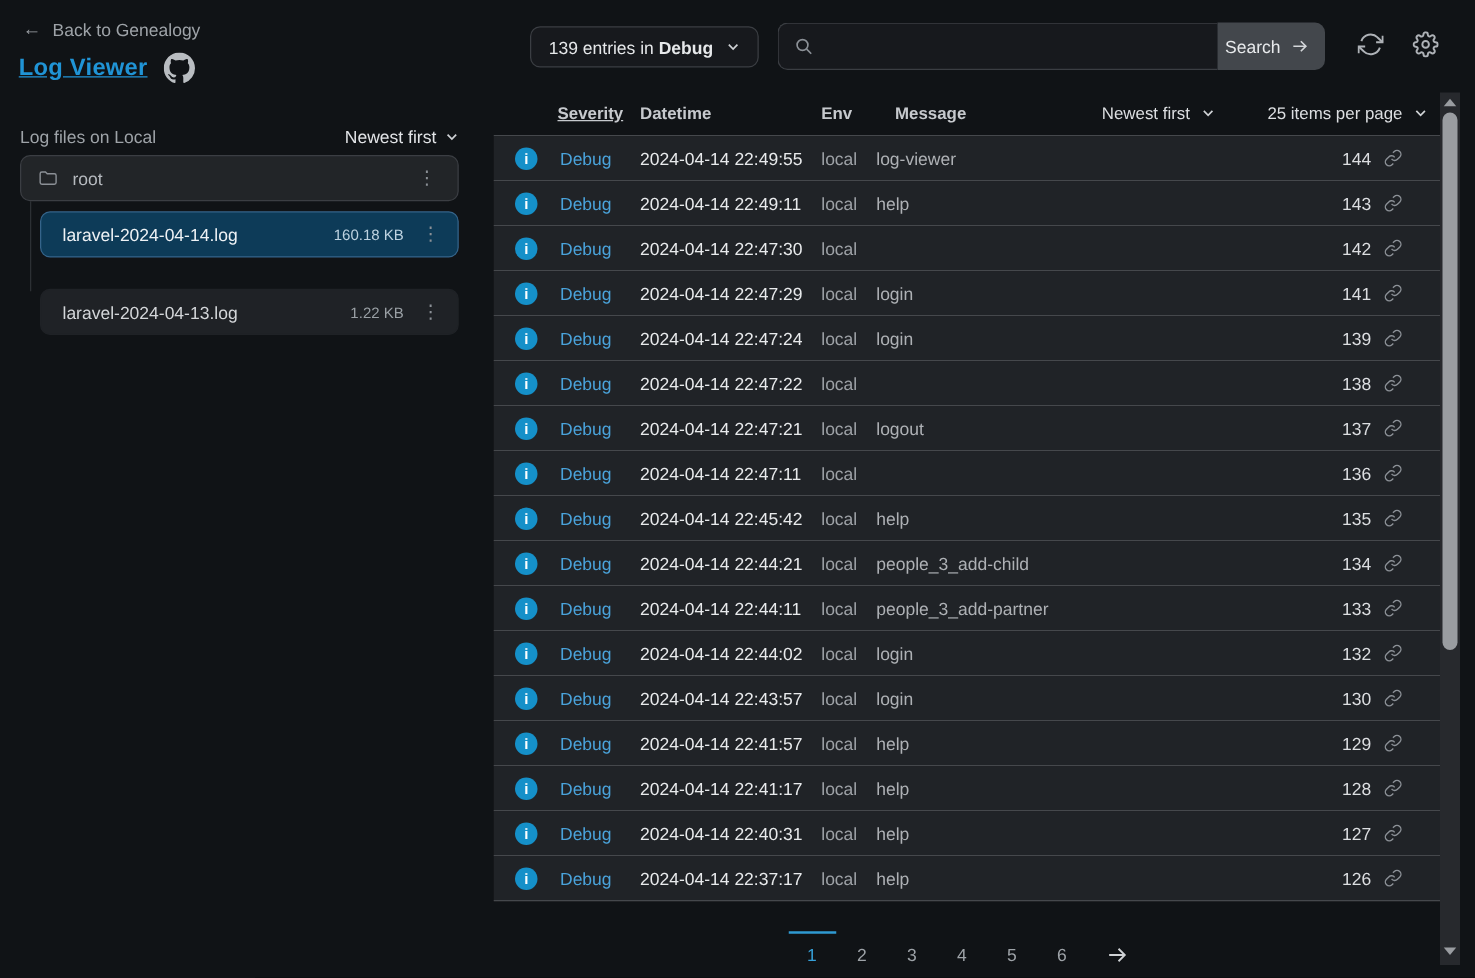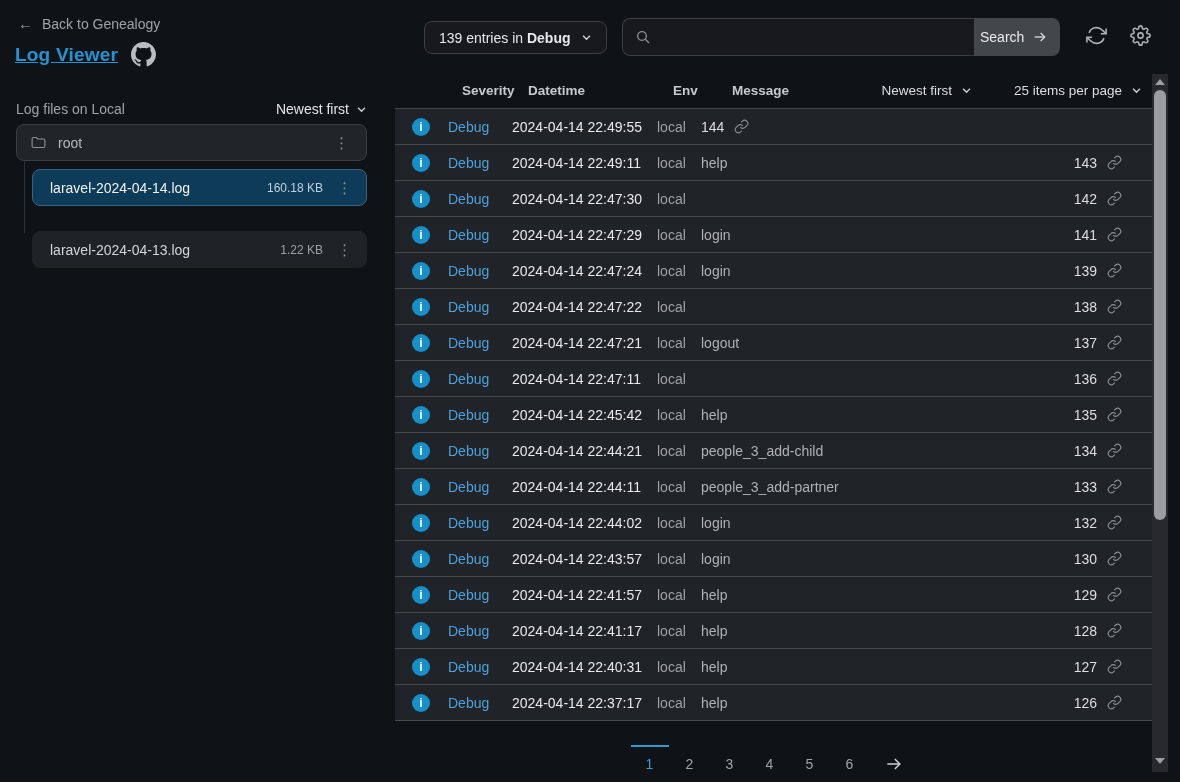--- a/index.html
+++ b/index.html
@@ -64,21 +64,21 @@
 
   .icon-btn { position:absolute; width:24px; height:24px; cursor:pointer; }
   .icon-btn svg { width:21px; height:21px; stroke:#aeb2b7; stroke-width:1.8; fill:none; }
   .refresh-btn { left:1086px; top:25px; }
   .gear-btn { left:1130px; top:25px; }
 
   
   .table-header { position:absolute; left:395px; top:78px; width:757px; height:25px;
     display:flex; align-items:center; font-size:13.5px; font-weight:bold; color:#c6c9cd;
     padding-right:10px; }
-  .th-severity { width:66px; margin-left:67px; }
+  .th-severity { width:66px; margin-left:51px;text-decoration:underline; }
   .th-datetime { width:145px; }
   .th-env { width:59px; }
   .th-message { flex:1; }
   .hdr-ctl { display:flex; align-items:center; gap:9px; font-weight:normal; color:#dcdee1; cursor:pointer; }
   .hdr-gap { width:42px; }
 
   .log-rows { position:absolute; left:395px; top:108px; width:757px; border-top:1px solid #45484c; }
   .log-row { height:36px; background:#202327; border-bottom:1px solid #45484c;
     display:flex; align-items:center; padding:0 30px 0 17px; font-size:14px; }
   .cell-icon { width:36px; }
@@ -239,20 +239,21 @@
 
   <div class="log-rows">
 
       <div class="log-row">
         <span class="cell-icon">
           <span class="info-badge">i</span>
         </span>
         <span class="cell-level">Debug</span>
         <span class="cell-datetime">2024-04-14 22:49:55</span>
         <span class="cell-env">local</span>
+        <span class="cell-message">log-viewer</span>
         <span class="cell-index">144</span>
         <span class="link-icon">
           <svg viewBox="0 0 24 24">
             <path d="M10 13a5 5 0 0 0 7.54.54l3-3a5 5 0 0 0-7.07-7.07l-1.72 1.71"></path>
             <path d="M14 11a5 5 0 0 0-7.54-.54l-3 3a5 5 0 0 0 7.07 7.07l1.71-1.71"></path>
           </svg>
         </span>
       </div>
 
       <div class="log-row">

